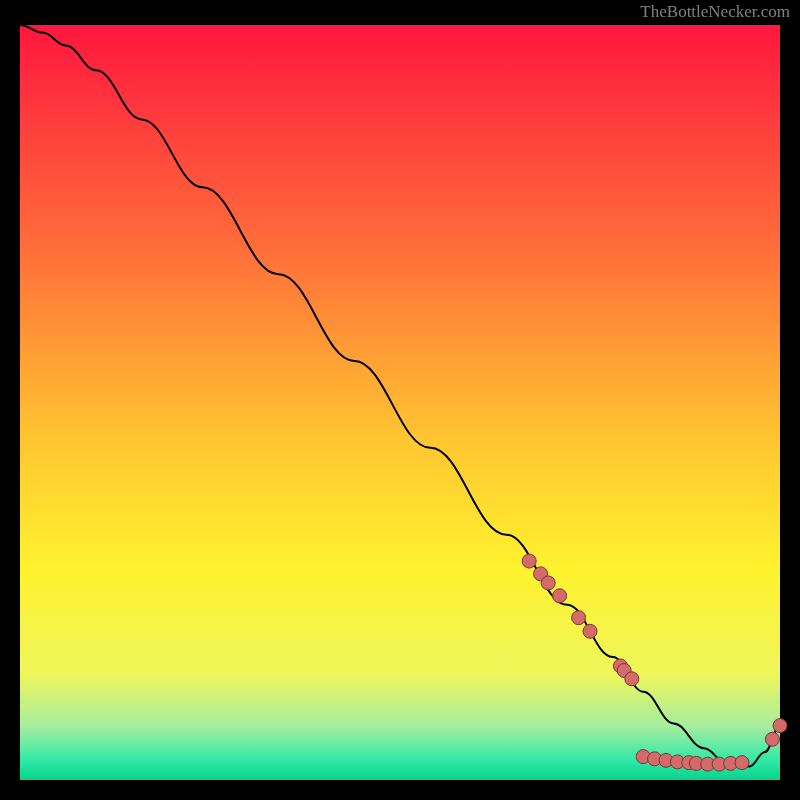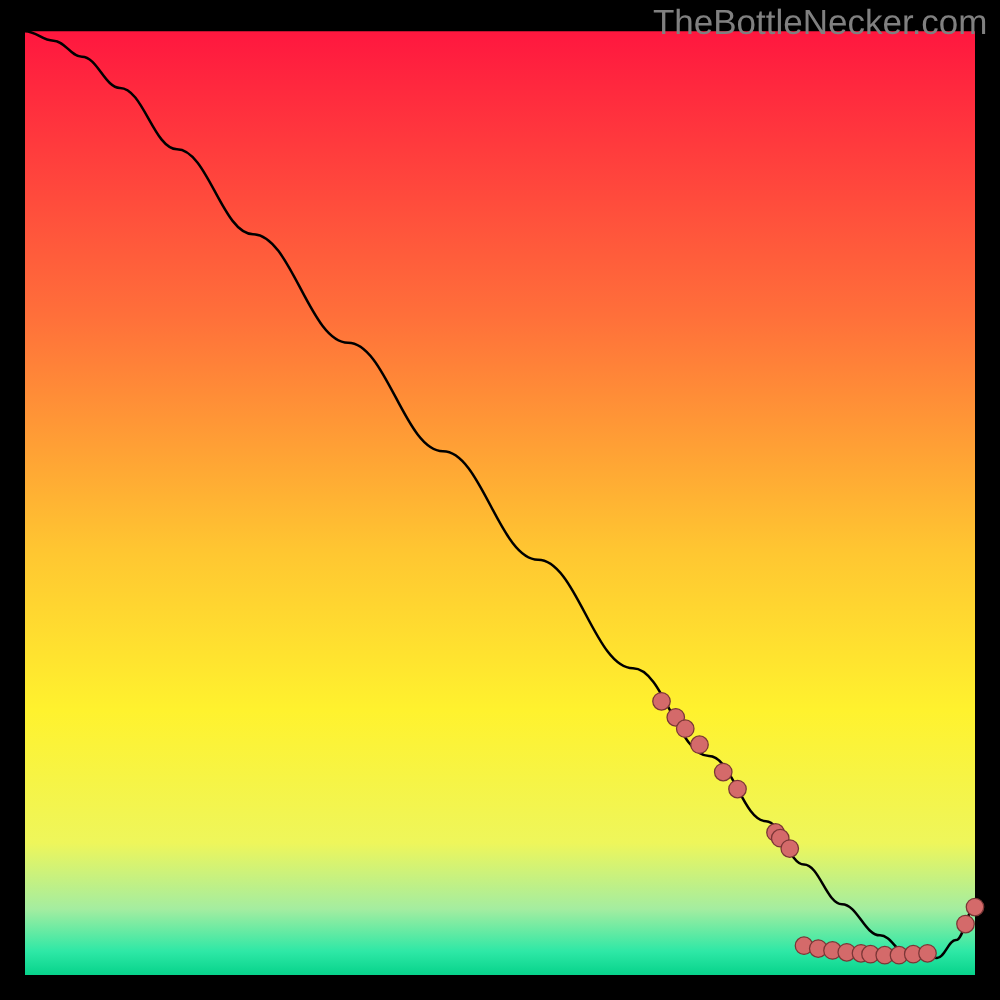--- a/index.html
+++ b/index.html
@@ -8,22 +8,22 @@
     position: relative;
     width: 800px;
     height: 800px;
     background: #000;
   }
   .watermark {
     position: absolute;
     top: 2px;
     right: 10px;
     color: #808080;
-    font-family: Liberation Sans, sans-serif;
-    font-size: 28px;
+    font-family: Liberation Serif, serif;
+    font-size: 17px;
     z-index: 10;
   }
   svg { display: block; }
 </style>
 </head>
 <body>
 
 <div class="chart-container">
   <div class="watermark">TheBottleNecker.com</div>
   <svg id="chart-svg" width="800" height="800">

